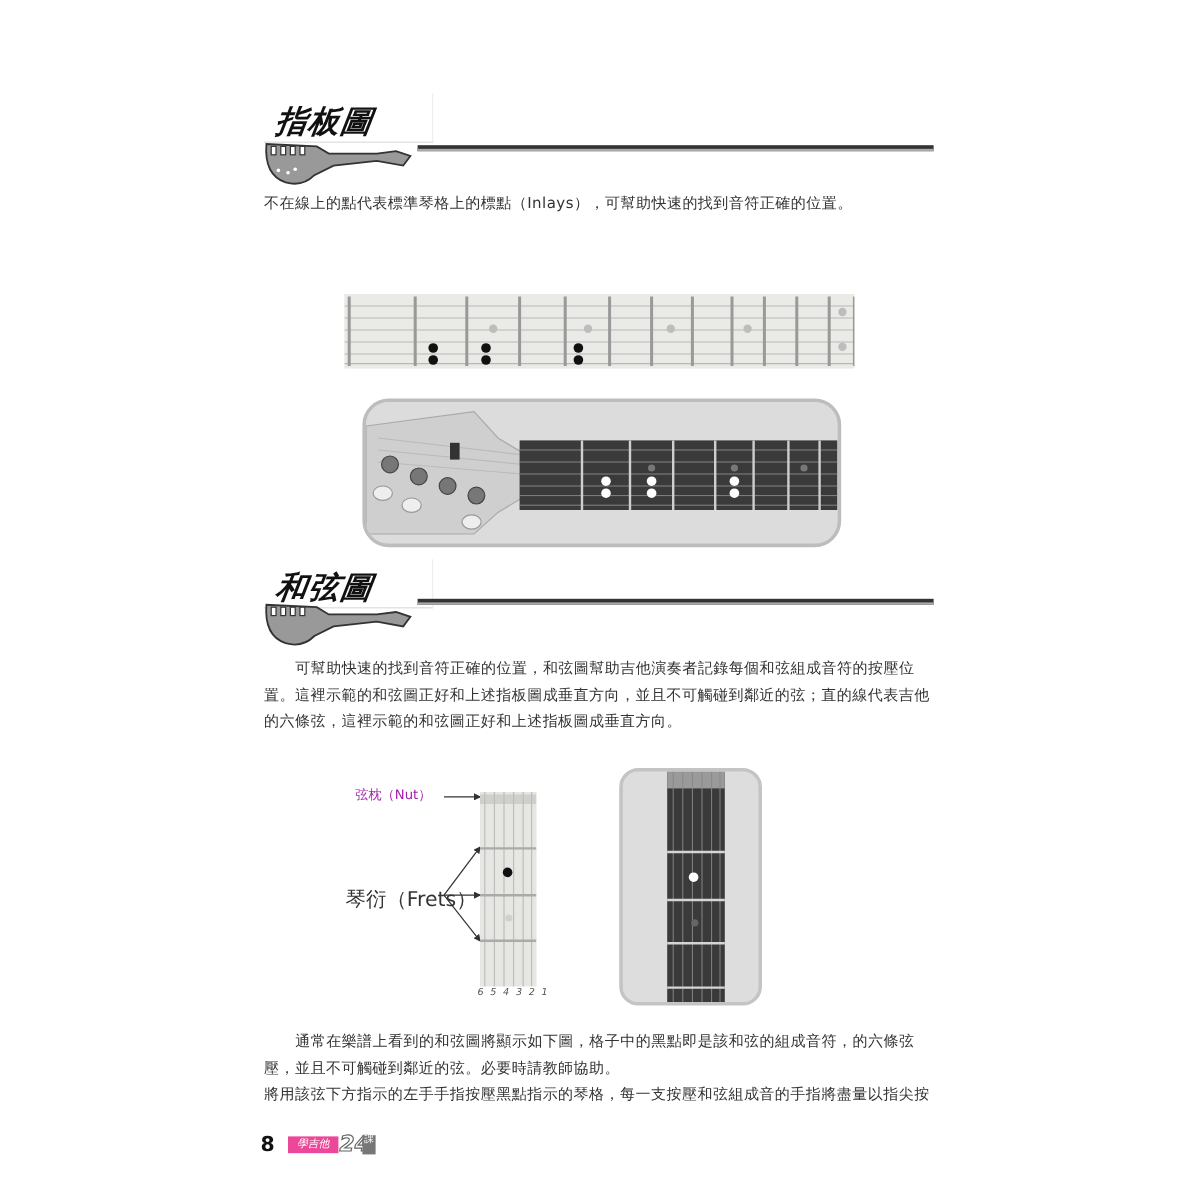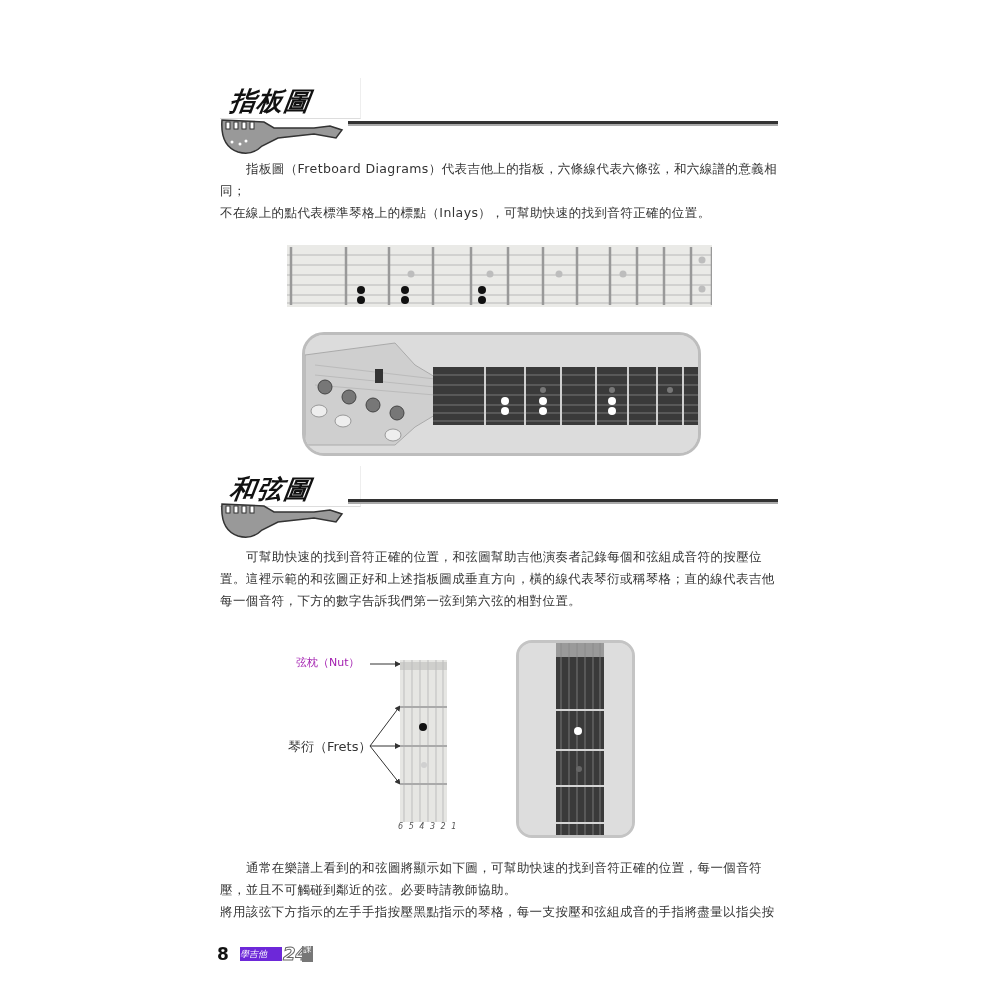--- a/index.html
+++ b/index.html
@@ -24,27 +24,27 @@
           background: #e9e9e6; }
   .fretboard-photo { position: absolute; left: 302px; top: 332px; width: 393px; height: 118px;
           background: #dcdcdc; border: 3px solid #bdbdbd; border-radius: 22px; overflow: hidden; }
 
   .chord-diagram { position: absolute; left: 400px; top: 660px; width: 47px; height: 162px;
           background: #e6e6e3; }
   .chord-photo { position: absolute; left: 516px; top: 640px; width: 113px; height: 192px;
           background: #dddddd; border: 3px solid #c4c4c4; border-radius: 16px; overflow: hidden; }
 
   .label-nut { position: absolute; left: 296px; top: 655px; font-size: 11px; color: #a21caf; }
-  .label-frets { position: absolute; left: 288px; top: 738px; font-size: 13px; color: #333; }
+  .label-frets { position: absolute; left: 288px; top: 738px; font-size: 17px; color: #333; }
   .string-numbers { position: absolute; left: 398px; top: 822px; font-size: 8px; letter-spacing: 1.5px; color: #555; font-style: italic; }
 
   .footer-page { position: absolute; left: 217px; top: 944px; font-size: 17px; font-weight: bold; color: #111; }
   .footer-logo { position: absolute; left: 240px; top: 944px; width: 72px; height: 20px; }
-  .footer-logo .brand { position: absolute; left: 0; top: 3px; width: 42px; height: 14px; background: #6d28d9;
-          color: #fff; font-size: 9px; line-height: 14px; text-align: left; font-style: italic; }
+  .footer-logo .brand { position: absolute; left: 0; top: 3px; width: 42px; height: 14px; background: #ec4899;
+          color: #fff; font-size: 9px; line-height: 14px; text-align: center; font-style: italic; }
   .footer-logo .num { position: absolute; left: 43px; top: 0; font-size: 18px; font-weight: bold; font-style: italic;
           color: #fff; -webkit-text-stroke: 1px #666; line-height: 20px; }
   .footer-logo .ke { position: absolute; left: 62px; top: 2px; width: 11px; height: 16px; background: #777; color:#fff;
           font-size: 8px; line-height: 8px; text-align:center; }
 </style>
 </head>
 <body>
 
 <div class="section-header" style="top:78px;">
   <div class="title-box">
@@ -57,21 +57,20 @@
     <rect x="24" y="6" width="4" height="7" fill="#fff" stroke="#333"></rect>
     <rect x="32" y="6" width="4" height="7" fill="#fff" stroke="#333"></rect>
     <circle cx="14" cy="26" r="1.5" fill="#fff"></circle>
       <circle cx="22" cy="28" r="1.5" fill="#fff"></circle>
       <circle cx="28" cy="25" r="1.5" fill="#fff"></circle>
   </svg>
   <div class="rule"></div>
 </div>
 
 <div class="para" style="top:158px;">
-  <p class="indent">指板圖（Fretboard Diagrams）代表吉他上的指板，六條線代表六條弦，和六線譜的意義相同；</p>
   <p>不在線上的點代表標準琴格上的標點（Inlays），可幫助快速的找到音符正確的位置。</p>
 </div>
 
 <svg class="fretboard-light" viewBox="0 0 425 62">
   <rect x="0" y="0" width="425" height="62" fill="#eaeae7"></rect>
   <g stroke="#b8b8b8" stroke-width="1">
     <line x1="0" y1="10" x2="425" y2="10"></line>
       <line x1="0" y1="20" x2="425" y2="20"></line>
     <line x1="0" y1="30" x2="425" y2="30"></line>
       <line x1="0" y1="40" x2="425" y2="40"></line>
@@ -175,22 +174,22 @@
     <rect x="8" y="6" width="4" height="7" fill="#fff" stroke="#333"></rect>
     <rect x="16" y="6" width="4" height="7" fill="#fff" stroke="#333"></rect>
     <rect x="24" y="6" width="4" height="7" fill="#fff" stroke="#333"></rect>
     <rect x="32" y="6" width="4" height="7" fill="#fff" stroke="#333"></rect>
   </svg>
   <div class="rule" style="top:33px;"></div>
 </div>
 
 <div class="para" style="top:546px;">
   <p class="indent">可幫助快速的找到音符正確的位置，和弦圖幫助吉他演奏者記錄每個和弦組成音符的按壓位</p>
-  <p>置。這裡示範的和弦圖正好和上述指板圖成垂直方向，橫的線代表琴衍或稱琴格；直的線代表吉他</p>
-  <p>每一個音符，下方的數字告訴我們第一弦到第六弦的相對位置。</p>
+  <p>置。這裡示範的和弦圖正好和上述指板圖成垂直方向，並且不可觸碰到鄰近的弦；直的線代表吉他</p>
+  <p>的六條弦，這裡示範的和弦圖正好和上述指板圖成垂直方向。</p>
 </div>
 
 <span class="label-nut">弦枕（Nut）</span>
 <span class="label-frets">琴衍（Frets）</span>
 
 <svg style="position:absolute;left:360px;top:650px;" width="50" height="150">
   <defs>
       <marker id="ah" markerWidth="6" markerHeight="6" refX="5" refY="3" orient="auto">
         <path d="M0 0 L6 3 L0 6 Z" fill="#333"></path>
       </marker>
@@ -242,21 +241,21 @@
         <line x1="37" y1="107" x2="85" y2="107"></line>
       <line x1="37" y1="143" x2="85" y2="143"></line>
         <line x1="37" y1="180" x2="85" y2="180"></line>
     </g>
     <circle cx="59" cy="88" r="4" fill="#fff"></circle>
     <circle cx="60" cy="126" r="3" fill="#666"></circle>
   </svg>
 </div>
 
 <div class="para" style="top:857px;">
-  <p class="indent">通常在樂譜上看到的和弦圖將顯示如下圖，可幫助快速的找到音符正確的位置，每一個音符</p>
+  <p class="indent">通常在樂譜上看到的和弦圖將顯示如下圖，格子中的黑點即是該和弦的組成音符，的六條弦</p>
   <p>壓，並且不可觸碰到鄰近的弦。必要時請教師協助。</p>
   <p>將用該弦下方指示的左手手指按壓黑點指示的琴格，每一支按壓和弦組成音的手指將盡量以指尖按</p>
 </div>
 
 <span class="footer-page">8</span>
 <div class="footer-logo">
   <span class="brand">學吉他</span>
   <span class="num">24</span>
   <span class="ke">課</span>
 </div>

